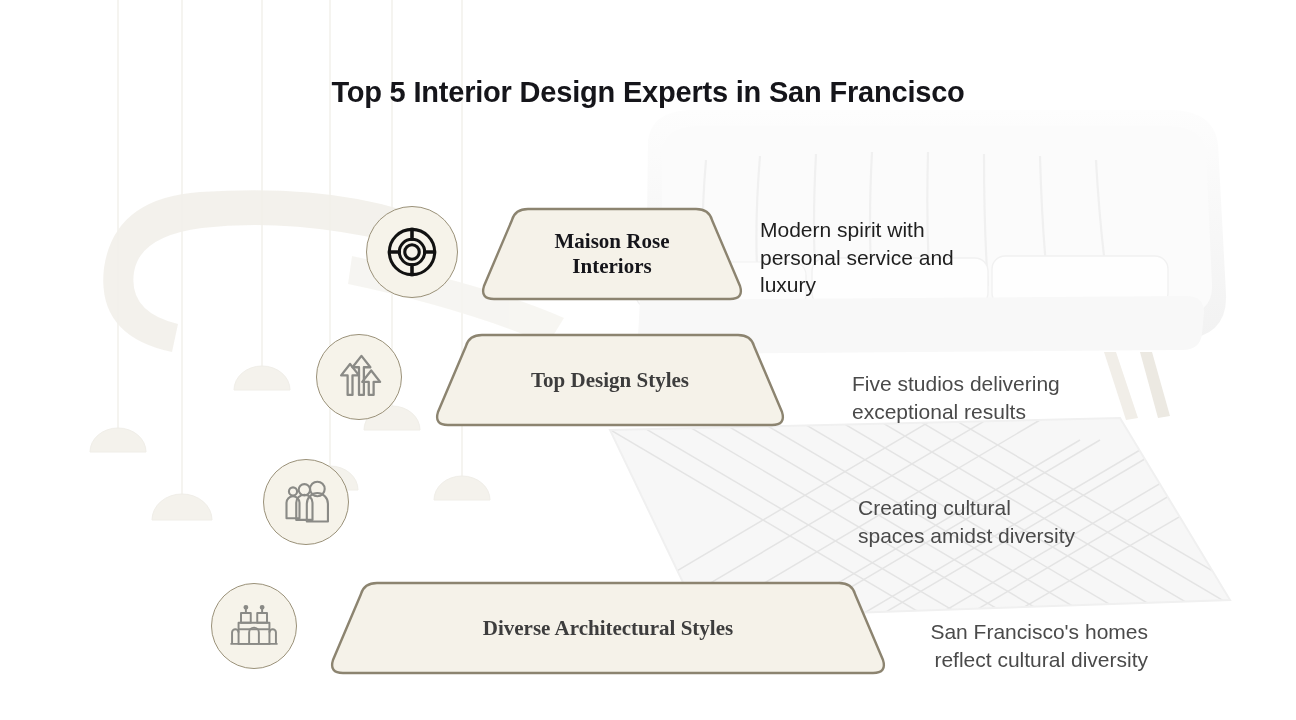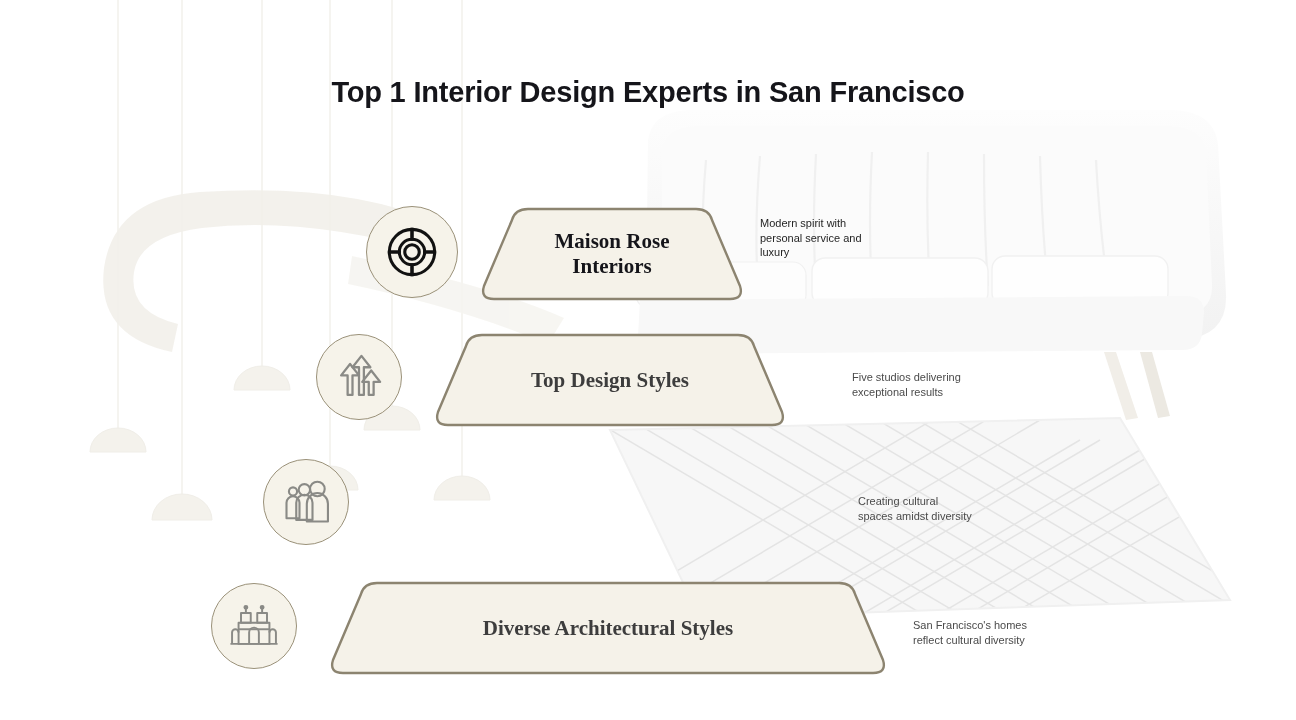--- a/index.html
+++ b/index.html
@@ -96,30 +96,30 @@
     z-index: 6;
   }
   .icon-1 { left: 366px; top: 206px; width: 92px; height: 92px; }
   .icon-2 { left: 316px; top: 334px; width: 86px; height: 86px; }
   .icon-3 { left: 263px; top: 459px; width: 86px; height: 86px; }
   .icon-4 { left: 211px; top: 583px; width: 86px; height: 86px; }
 
   
   .desc {
     position: absolute;
-    font-size: 11px;
+    font-size: 21px;
     line-height: 1.32;
     color: #4a4a4a;
     white-space: pre-line;
     z-index: 8;
   }
   .desc-1 { left: 760px; top: 216px; width: 215px; color: #1f1f1f; }
   .desc-2 { left: 812px; top: 370px; width: 215px; margin-left: 40px; }
   .desc-3 { left: 858px; top: 494px; width: 235px; }
-  .desc-4 { left: 913px; top: 618px; width: 235px; }
+  .desc-4 { left: 913px; top: 618px; width: 235px; text-align: right; }
 </style>
 </head>
 <body>
 
 <svg id="bg-art" viewBox="0 0 1296 720" xmlns="http://www.w3.org/2000/svg">
   <defs>
     <clipPath id="clip-rug">
       <polygon points="610,430 1120,418 1230,600 700,618"></polygon>
     </clipPath>
     <linearGradient id="sofa-body" x1="0" y1="0" x2="0" y2="1">
@@ -197,21 +197,21 @@
         <path d="M730 380 L1170 640"></path>
       <path d="M770 380 L1210 640"></path>
         <path d="M810 380 L1250 640"></path>
       <path d="M850 380 L1290 640"></path>
         <path d="M890 382 L1300 622"></path>
     </g>
     <polygon points="610,430 1120,418 1230,600 700,618" fill="none" stroke="#f0f0f0" stroke-width="2"></polygon>
   </g>
 </svg>
 
-<div class="page-title">Top 1 Interior Design Experts in San Francisco</div>
+<div class="page-title">Top 5 Interior Design Experts in San Francisco</div>
 
 <div class="pyramid">
 
   <div class="level level-1">
     <svg class="level-shape" viewBox="0 0 268 96" preserveAspectRatio="none" xmlns="http://www.w3.org/2000/svg">
       <path d="M34 14 Q37 3 50 3 L218 3 Q231 3 234 14 L262 80 Q266 93 252 93
                L16 93 Q2 93 6 80 Z" fill="#f5f2e9" stroke="#8c8470" stroke-width="2.4" vector-effect="non-scaling-stroke"></path>
     </svg>
     <div class="level-label">Maison Rose Interiors</div>
   </div>

